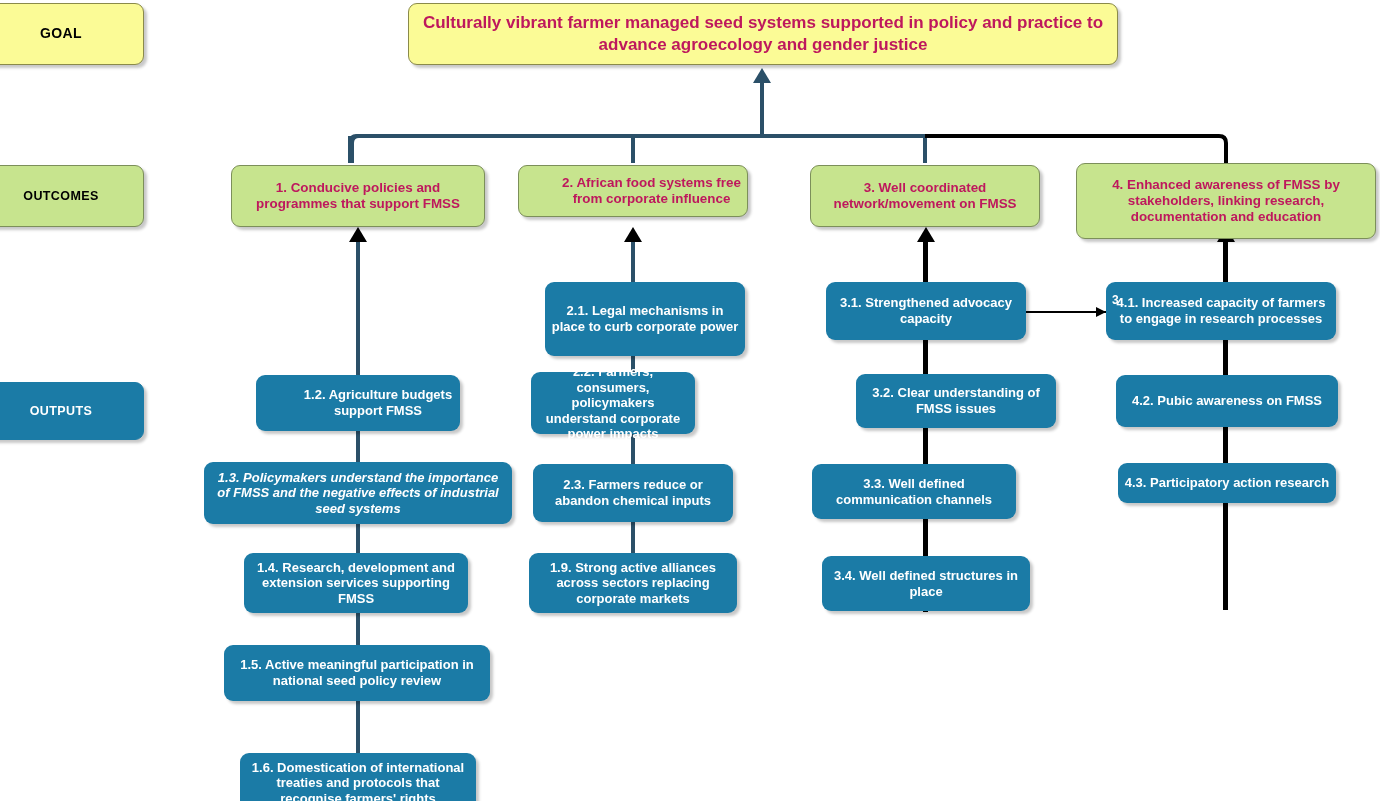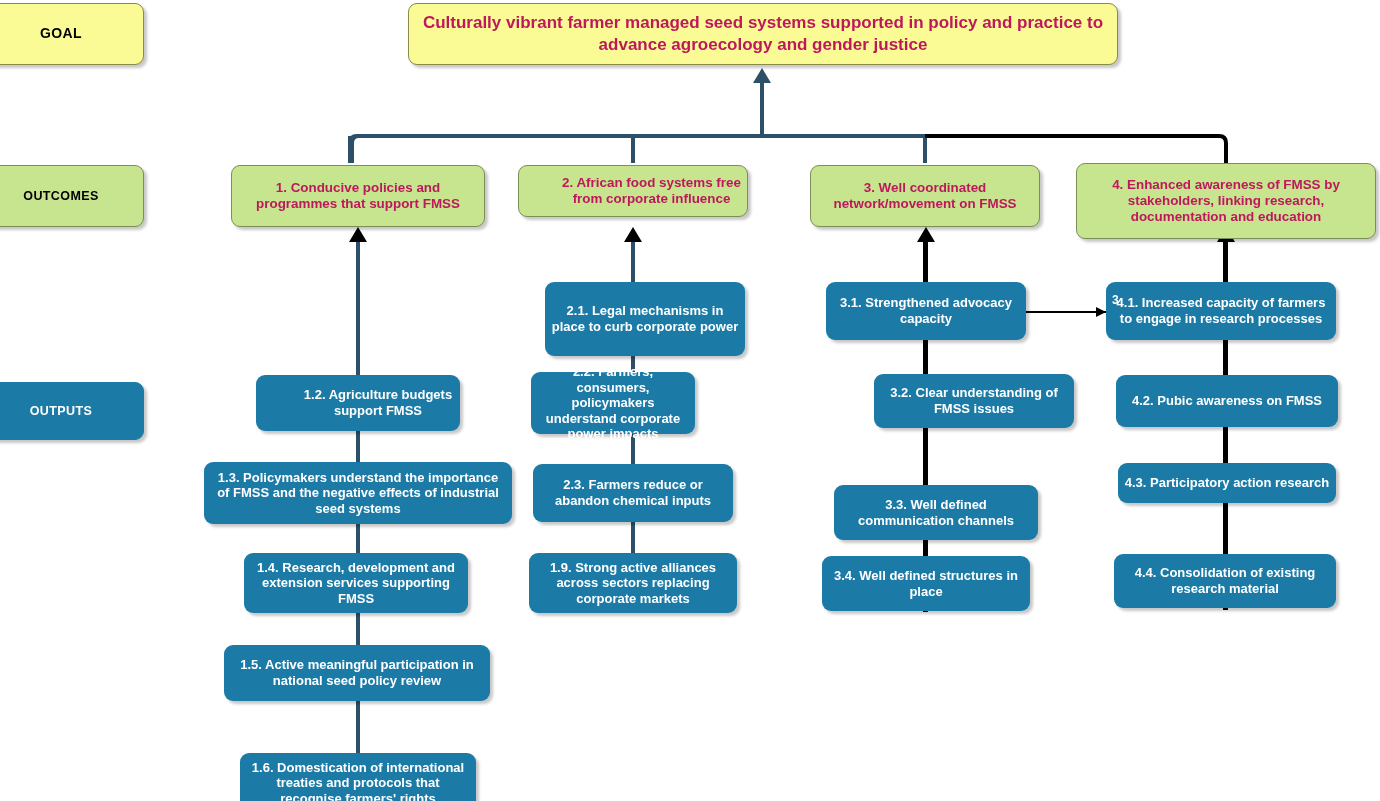--- a/index.html
+++ b/index.html
@@ -195,21 +195,21 @@
   <div class="arrow-up" style="left:349px; top:227px;"></div>
   <div class="arrow-up" style="left:624px; top:227px;"></div>
   <div class="arrow-up" style="left:917px; top:227px;"></div>
   <div class="arrow-up" style="left:1217px; top:227px;"></div>
 
   <div class="conn spine-thin" style="left:356px; top:240px; width:4px; height:560px;"></div>
 
   <div class="node output-box" style="left:256px; top:375px; width:204px; height:56px;padding-left:40px;">
     <span class="txt">1.2. Agriculture budgets support FMSS</span>
   </div>
-  <div class="node output-box" style="left:204px; top:462px; width:308px; height:62px;">
+  <div class="node output-box" style="left:204px; top:462px; width:308px; height:62px;font-style:italic;">
     <span class="txt">1.3. Policymakers understand the importance of FMSS and the negative effects of industrial seed systems</span>
   </div>
   <div class="node output-box" style="left:244px; top:553px; width:224px; height:60px;">
     <span class="txt">1.4. Research, development and extension services supporting FMSS</span>
   </div>
   <div class="node output-box" style="left:224px; top:645px; width:266px; height:56px;">
     <span class="txt">1.5. Active meaningful participation in national seed policy review</span>
   </div>
   <div class="node output-box" style="left:240px; top:714px; width:236px; height:60px;margin-top:39px;">
     <span class="txt">1.6. Domestication of international treaties and protocols that recognise farmers' rights</span>
@@ -228,43 +228,40 @@
   </div>
   <div class="node output-box" style="left:529px; top:553px; width:208px; height:60px;">
     <span class="txt">1.9. Strong active alliances across sectors replacing corporate markets</span>
   </div>
 
   <div class="conn spine" style="left:923px; top:240px; width:5px; height:372px;"></div>
 
   <div class="node output-box" style="left:826px; top:282px; width:200px; height:58px;">
     <span class="txt">3.1. Strengthened advocacy capacity</span>
   </div>
-  <div class="node output-box" style="left:874px; top:374px; width:200px; height:54px;">
+  <div class="node output-box" style="left:856px; top:374px; width:200px; height:54px;">
     <span class="txt">3.2. Clear understanding of FMSS issues</span>
   </div>
-  <div class="node output-box" style="left:834px; top:464px; width:204px; height:55px;margin-top:21px;">
+  <div class="node output-box" style="left:812px; top:464px; width:204px; height:55px;">
     <span class="txt">3.3. Well defined communication channels</span>
   </div>
   <div class="node output-box" style="left:822px; top:556px; width:208px; height:55px;">
     <span class="txt">3.4. Well defined structures in place</span>
   </div>
 
   <div class="conn spine" style="left:1223px; top:240px; width:5px; height:370px;"></div>
 
   <div class="node output-box" style="left:1106px; top:282px; width:230px; height:58px;">
     <span class="txt">4.1. Increased capacity of farmers to engage in research processes</span>
   </div>
   <div class="stray-num" style="left:1112px; top:293px;">3</div>
 
   <div class="node output-box" style="left:1116px; top:375px; width:222px; height:52px;">
     <span class="txt">4.2. Pubic awareness on FMSS</span>
   </div>
   <div class="node output-box" style="left:1118px; top:463px; width:218px; height:40px;">
     <span class="txt">4.3. Participatory action research</span>
   </div>
-  <div class="node output-box" style="left:1114px; top:554px; width:222px; height:54px;">
-    <span class="txt">4.4. Consolidation of existing research material</span>
-  </div>
 
   <div class="conn" style="left:1026px; top:311px; width:80px; height:2px;"></div>
   <div class="arrow-right" style="left:1096px; top:306.5px;"></div>
 
 </div>
 
 </body></html>

